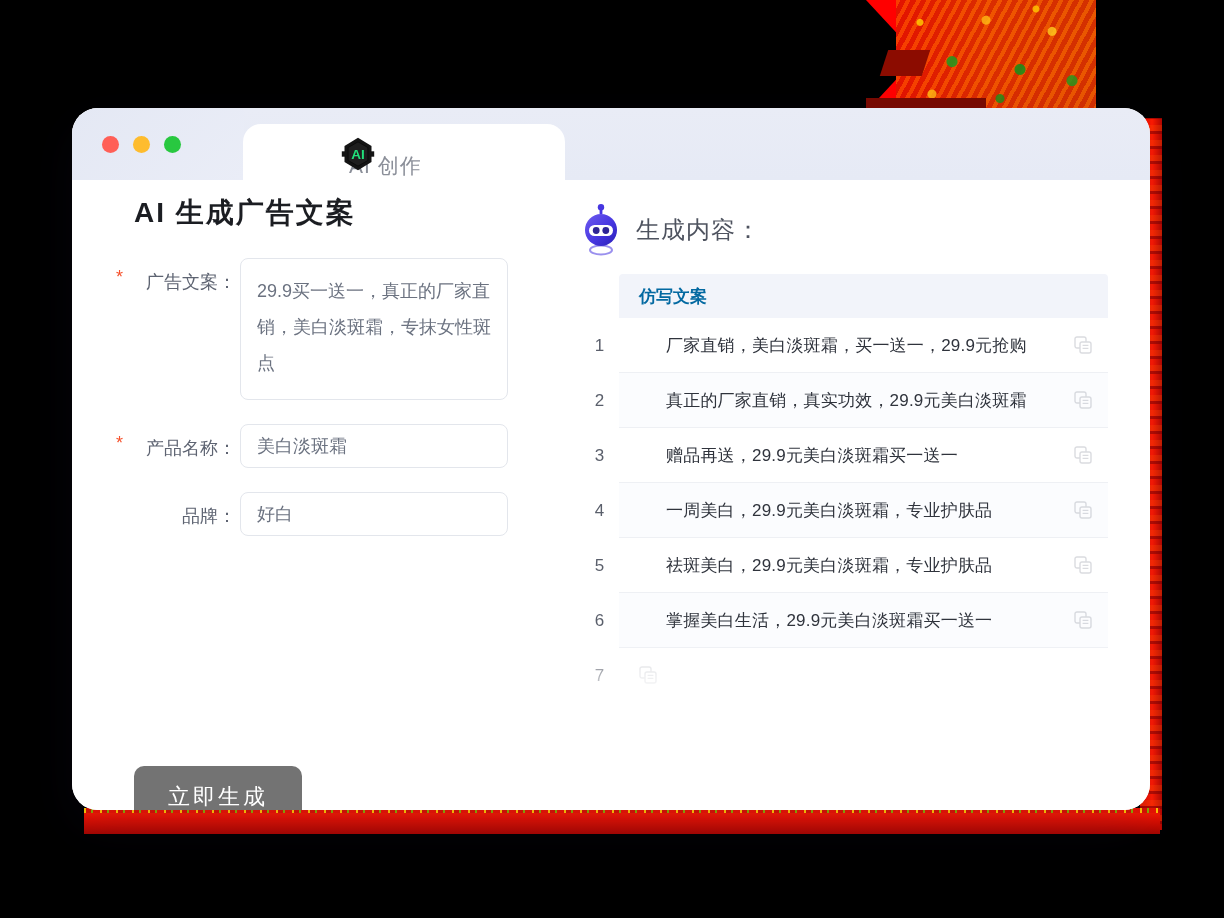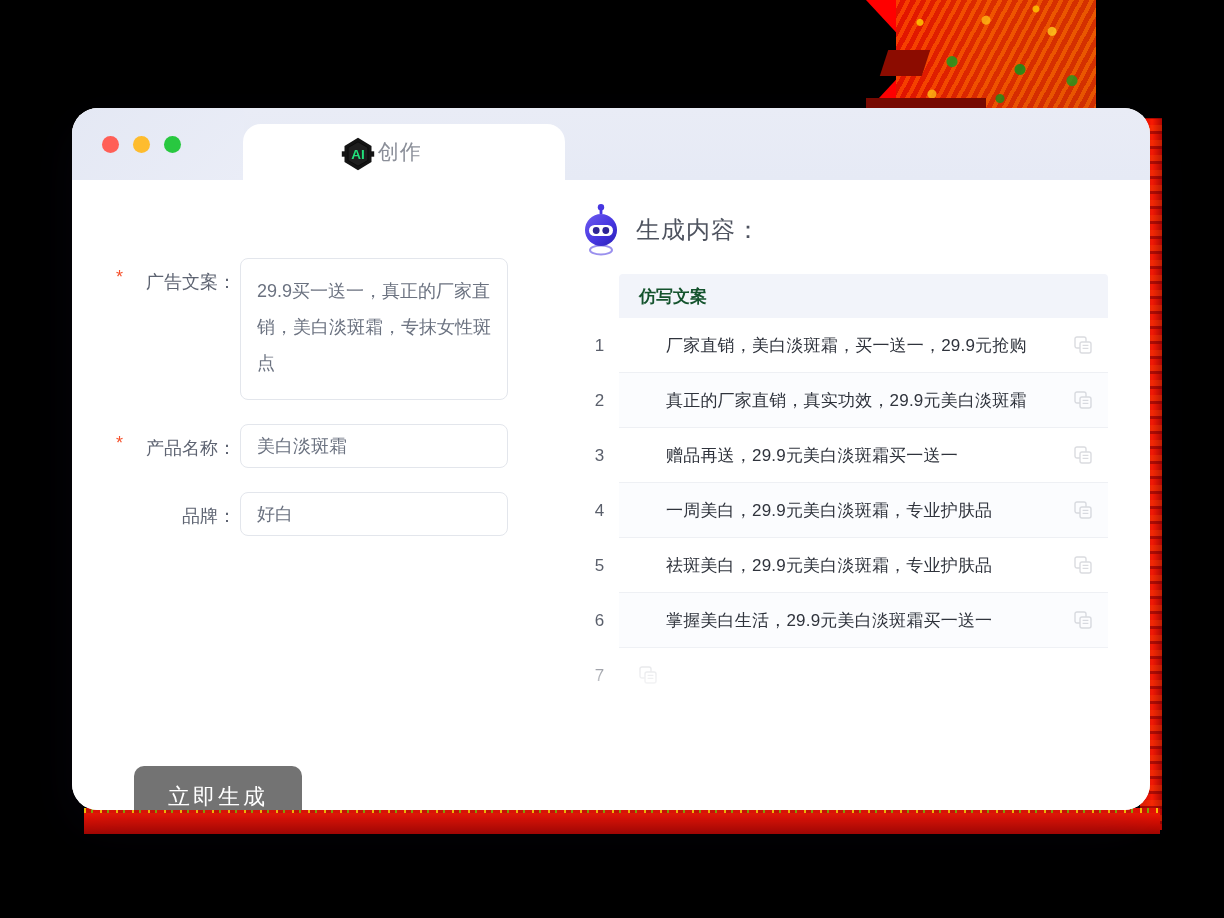--- a/index.html
+++ b/index.html
@@ -139,21 +139,21 @@
   .tab {
     position: absolute;
     left: 171px;
     top: 16px;
     width: 322px;
     height: 56px;
     background: #ffffff;
     border-top-left-radius: 18px;
     border-top-right-radius: 18px;
     display: flex;
-    align-items: center;
+    align-items: flex-end;
     padding-left: 96px;
     box-sizing: border-box;
   }
   .tab-logo {
     position: absolute;
     left: 97px;
     top: 12px;
     width: 36px;
     height: 36px;
   }
@@ -296,21 +296,21 @@
     margin-left: 39px;
     height: 44px;
     background: #f2f4fa;
     border-radius: 4px 4px 0 0;
     display: flex;
     align-items: center;
     padding-left: 20px;
     box-sizing: border-box;
     font-size: 17px;
     font-weight: 700;
-    color: #14532d;
+    color: #0369a1;
   }
   .row {
     display: flex;
     align-items: center;
     height: 55px;
   }
   .row-num {
     width: 39px;
     text-align: center;
     font-size: 17px;
@@ -374,20 +374,21 @@
         <rect x="34" y="17" width="4" height="6" fill="#141414"></rect>
         <text x="20" y="26" text-anchor="middle" font-family="Liberation Sans, sans-serif" font-size="15" font-weight="700" fill="#21e07a">AI</text>
       </svg>
       <span class="tab-label">AI 创作</span>
     </div>
   </div>
 
   <div class="content">
 
     <div class="left-pane">
+      <h1 class="page-title">AI 生成广告文案</h1>
 
       <div class="form">
 
         <div class="field">
           <div class="field-label">
             <span class="req-star">*</span>
             <span>广告文案：</span>
           </div>
           <textarea class="textbox area" placeholder="请输入广告文案" style="">29.9买一送一，真正的厂家直销，美白淡斑霜，专抹女性斑点</textarea>
         </div>

